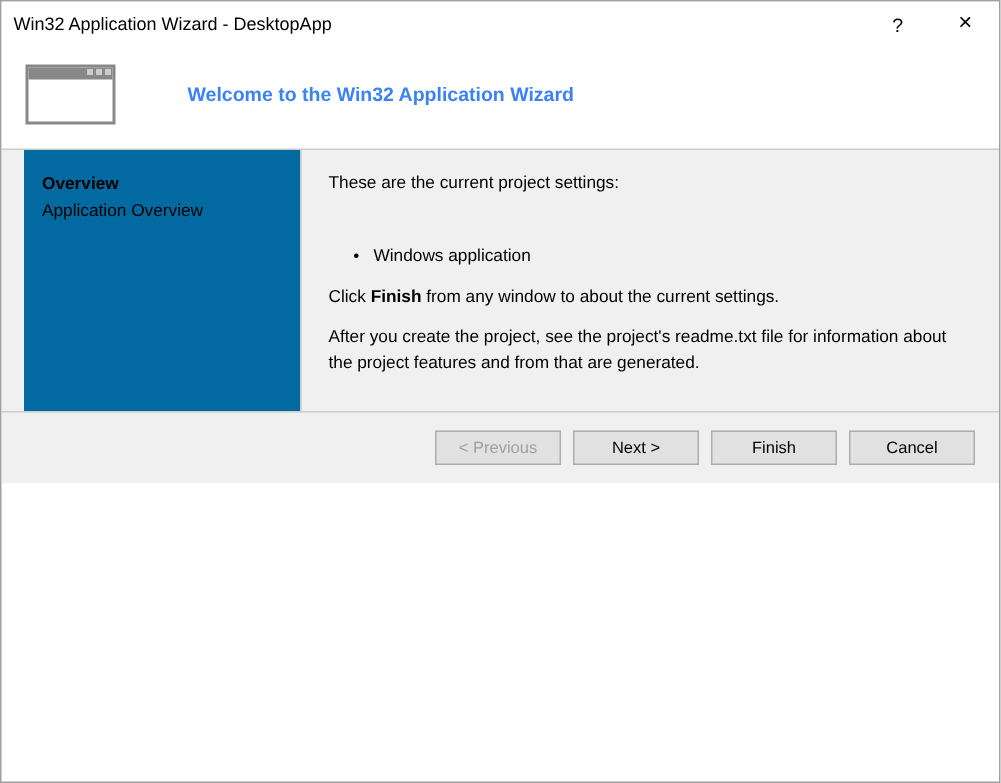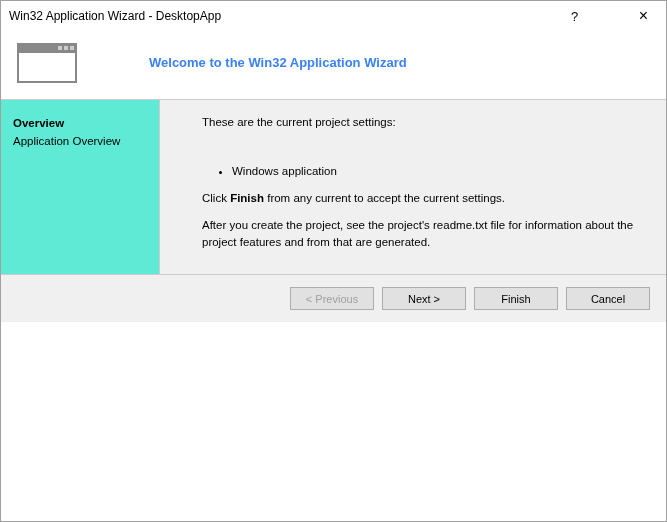--- a/index.html
+++ b/index.html
@@ -1,29 +1,29 @@
 <!DOCTYPE html>
 <html><head>
   <meta charset="utf-8">
   <style>
-    * { box-sizing: border-box; margin: 0; padding: 0; font-family: "Segoe UI", Tahoma, sans-serif; gap: 24px; }
+    * { box-sizing: border-box; margin: 0; padding: 0; font-family: "Segoe UI", Tahoma, sans-serif; }
     body { width: 667px; height: 522px; background: #fff; border: 1px solid #a0a0a0; overflow: hidden; }
     .titlebar { height: 30px; display: flex; align-items: center; padding-left: 8px; background: #fff; }
     .titlebar-text { font-size: 12px; color: #000; flex: 1; }
     .titlebar-btn { width: 45px; height: 30px; display: flex; align-items: center; justify-content: center; font-size: 13px; color: #000; }
     .titlebar-btn.close { font-size: 16px; font-weight: 300; }
     .header { display: flex; padding: 12px 16px 16px 16px; background: #fff; }
     .header-icon { width: 60px; height: 40px; position: relative; margin-right: 48px; }
     .header-icon .win-outer { position: absolute; width: 60px; height: 40px; border: 2px solid #888; background: #fff; }
     .header-icon .win-titlebar { position: absolute; top: 2px; left: 2px; right: 2px; height: 8px; background: #888; }
     .header-icon .win-ctrl { position: absolute; top: 3px; right: 3px; display: flex; gap: 2px; }
     .header-icon .win-ctrl span { width: 4px; height: 4px; background: #ccc; display: block; }
     .header-title { font-size: 13px; font-weight: 700; color: #3b82f6; padding-top: 12px; }
     .main { display: flex; height: calc(100% - 30px - 72px - 48px); background: #f0f0f0; }
-    .sidebar { width: 159px; padding: 14px 12px; background: #5eead4; border-right: 1px solid #ccc; }
+    .sidebar { width: 185px; padding: 14px 12px; background: #0369a1; border-right: 1px solid #ccc; margin-left: 15px; }
     .sidebar-item { font-size: 11.5px; color: #000; padding: 3px 0; cursor: pointer; }
     .sidebar-item.active { font-weight: 700; }
     .content { flex: 1; padding: 14px 18px; background: #f0f0f0; font-size: 11.5px; color: #000; line-height: 1.45; }
     .content p { margin-bottom: 10px; }
     .content ul { list-style: disc; margin-left: 30px; margin-bottom: 10px; margin-top: 31px; }
     .content li { padding: 1px 0; }
     .footer { height: 48px; background: #f0f0f0; border-top: 1px solid #ccc; display: flex; align-items: center; justify-content: flex-end; padding-right: 16px; gap: 8px; }
     .btn { min-width: 84px; height: 23px; background: #e1e1e1; border: 1px solid #adadad; font-size: 11px; color: #000; display: flex; align-items: center; justify-content: center; cursor: pointer; text-align: right; }
     .btn.disabled { color: #a0a0a0; cursor: default; }
     .main-wrap { border-top: 1px solid #ccc; }
@@ -55,21 +55,21 @@
   <div class="sidebar">
     <div class="sidebar-item active">Overview</div>
     <div class="sidebar-item">Application Overview</div>
   </div>
   <div class="content">
     <p>These are the current project settings:</p>
     <ul>
       <li>Windows application</li>
     </ul>
     <p>
-      <span>Click </span><b>Finish</b><span> from any current to accept the current settings.</span>
+      <span>Click </span><b>Finish</b><span> from any window to about the current settings.</span>
     </p>
     <p>After you create the project, see the project's readme.txt file for information about the project features and from that are generated.</p>
   </div>
 </div>
 </div>
 
 <div class="footer">
   <div class="btn disabled">&lt; Previous</div>
   <div class="btn">Next &gt;</div>
   <div class="btn">Finish</div>

